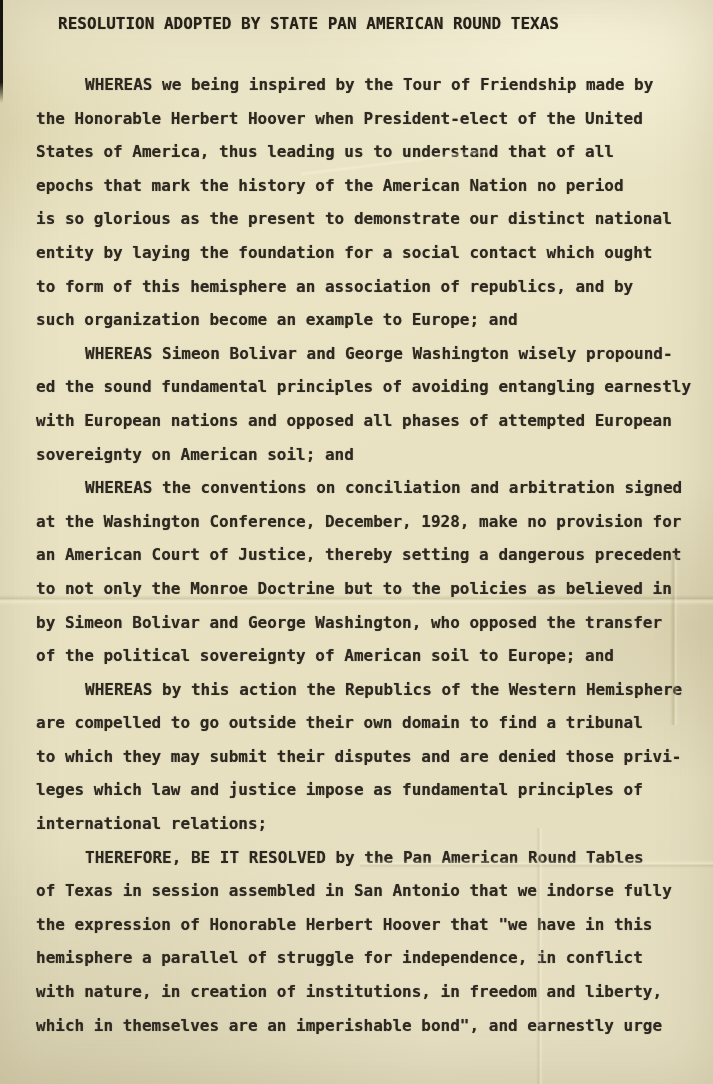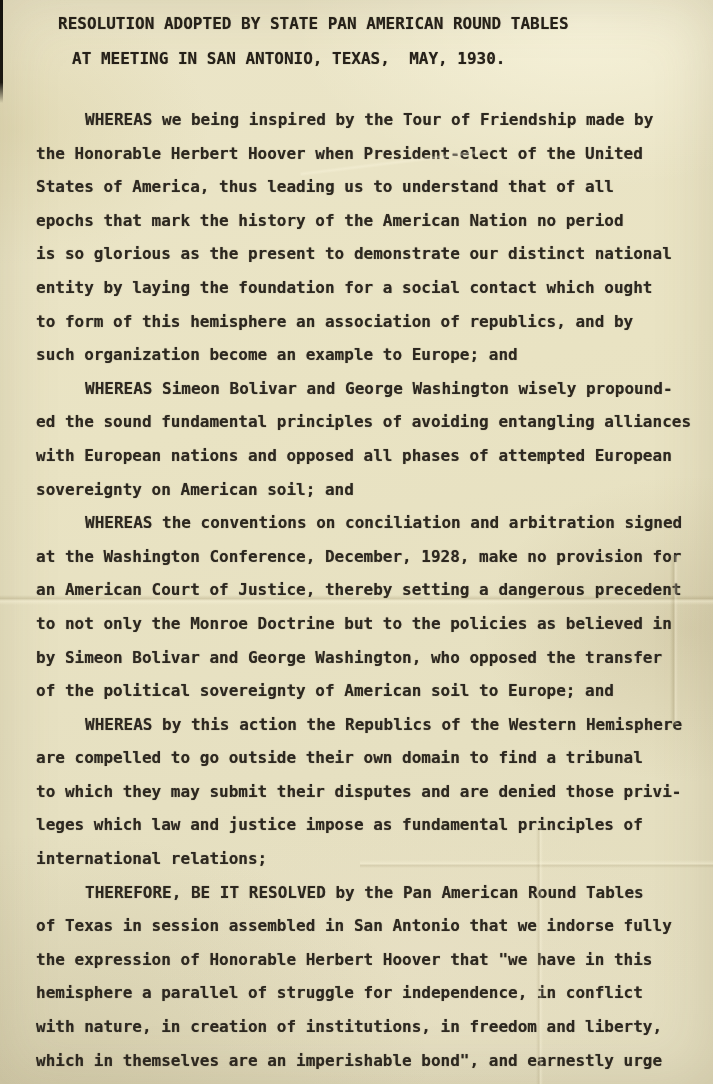--- a/index.html
+++ b/index.html
@@ -97,35 +97,34 @@
 <div class="paper">
 
   <div class="edge-strip"></div>
   <div class="crease crease-d1"></div>
   <div class="crease crease-h1"></div>
   <div class="crease crease-h2"></div>
   <div class="crease crease-v1"></div>
   <div class="crease crease-v2"></div>
 
   <div class="title-block">
-    <div class="title-line l1 ink">RESOLUTION ADOPTED BY STATE PAN AMERICAN ROUND TABLES</div>
-    <div class="title-line l2 ink">AT MEETING IN SAN ANTONIO, TEXAS,  MAY, 1930.</div>
+    <div class="title-line l1 ink">RESOLUTION ADOPTED BY STATE PAN AMERICAN ROUND TEXAS</div>
   </div>
 
   <div class="body-block">
     <p class="para ink">WHEREAS we being inspired by the Tour of Friendship made by
 the Honorable Herbert Hoover when President-elect of the United
 States of America, thus leading us to understand that of all
 epochs that mark the history of the American Nation no period
 is so glorious as the present to demonstrate our distinct national
 entity by laying the foundation for a social contact which ought
 to form of this hemisphere an association of republics, and by
 such organization become an example to Europe; and</p>
     <p class="para ink">WHEREAS Simeon Bolivar and George Washington wisely propound-
-ed the sound fundamental principles of avoiding entangling alliances
+ed the sound fundamental principles of avoiding entangling earnestly
 with European nations and opposed all phases of attempted European
 sovereignty on American soil; and</p>
     <p class="para ink">WHEREAS the conventions on conciliation and arbitration signed
 at the Washington Conference, December, 1928, make no provision for
 an American Court of Justice, thereby setting a dangerous precedent
 to not only the Monroe Doctrine but to the policies as believed in
 by Simeon Bolivar and George Washington, who opposed the transfer
 of the political sovereignty of American soil to Europe; and</p>
     <p class="para ink">WHEREAS by this action the Republics of the Western Hemisphere
 are compelled to go outside their own domain to find a tribunal

